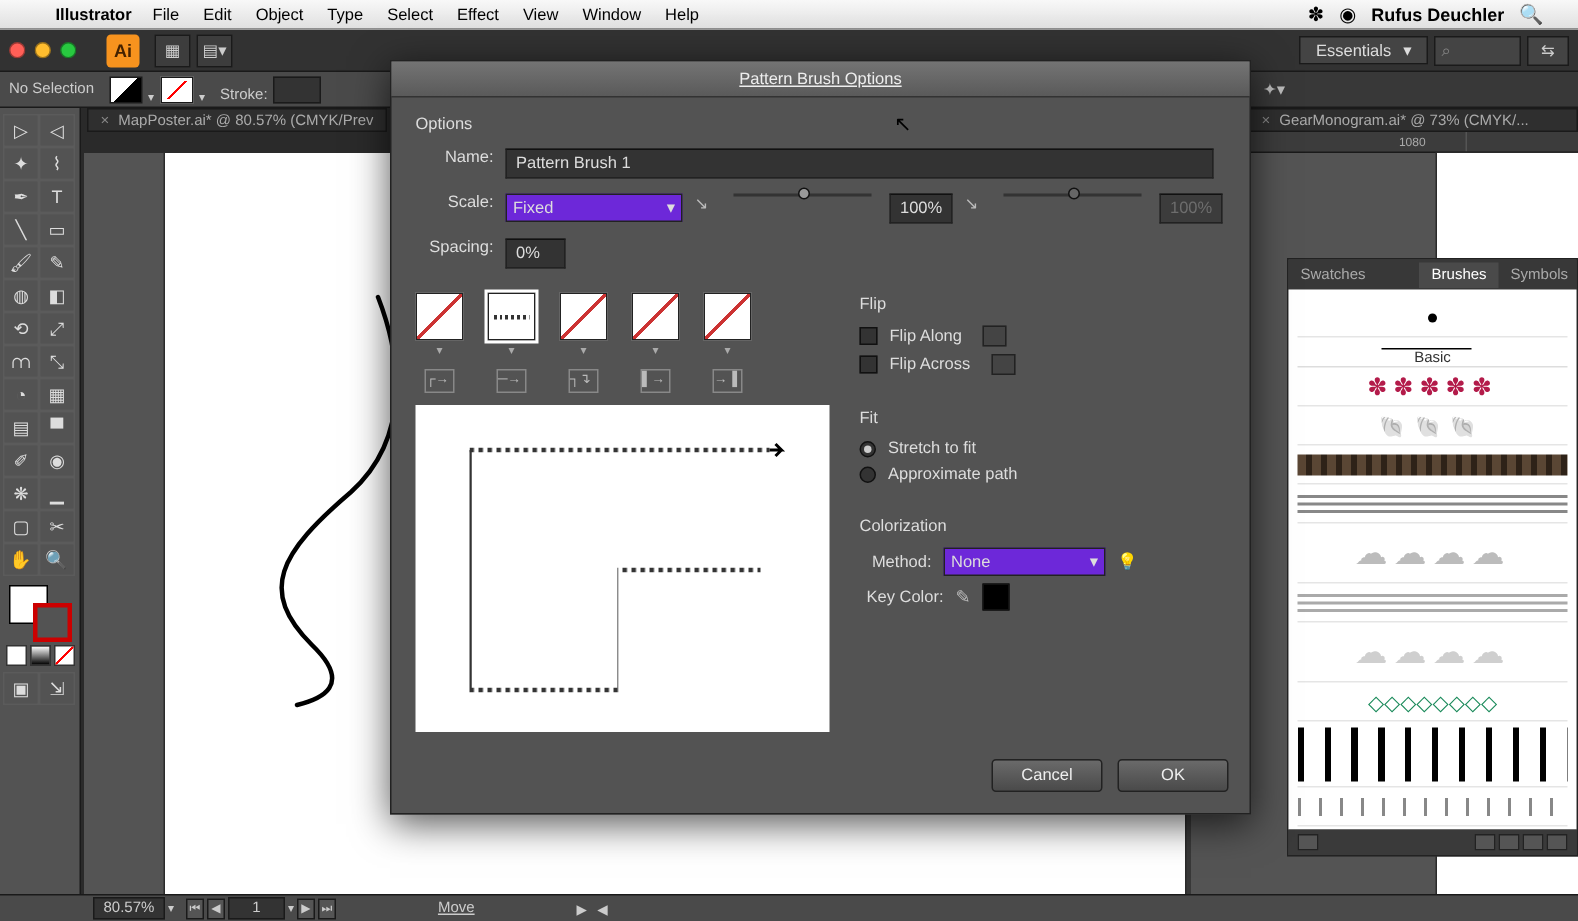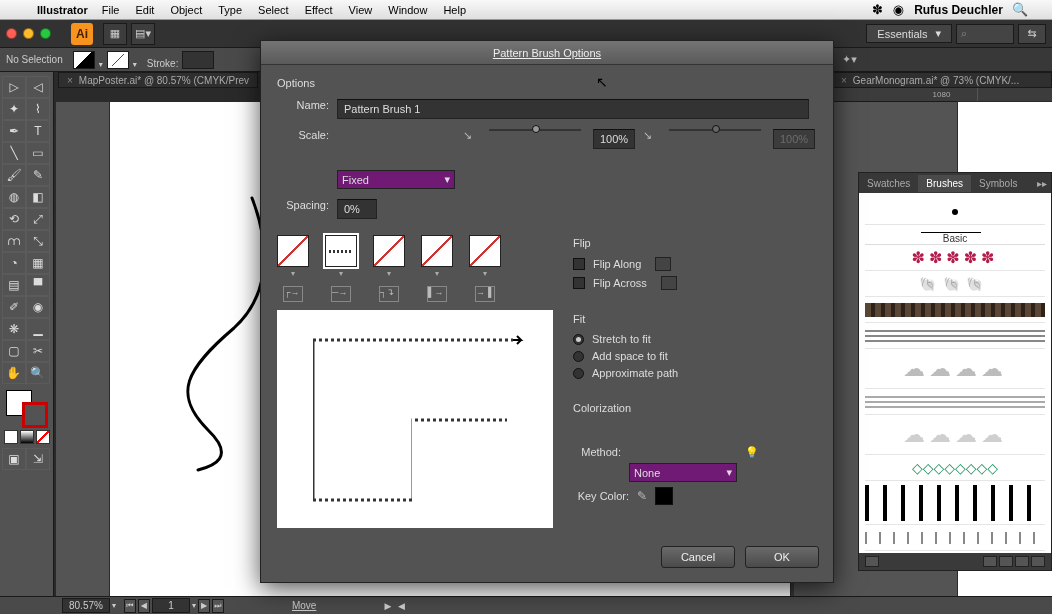--- a/index.html
+++ b/index.html
@@ -55,21 +55,21 @@
   .doc-tab { position: absolute; top: 72px; height: 16px; background: #2f2f2f; color: #aaa; font-size: 10px; padding: 1px 8px; border: 1px solid #1a1a1a; display: flex; align-items: center; gap: 6px; }
   .doc-tab .x { color: #888; cursor: pointer; }
   .canvas-area { position: absolute; background: #545454; }
   .artboard { position: absolute; background: #fff; box-shadow: 0 0 0 1px #2a2a2a, 4px 4px 0 #00000055; }
   .curve-svg { position: absolute; }
   
   
   .right-panels { position: absolute; right: 0; top: 172px; width: 194px; background: #4a4a4a; border: 1px solid #222; }
   .panel-tabs { display: flex; background: #383838; height: 20px; align-items: center; font-size: 10px; }
   .panel-tab { padding: 3px 8px; color: #aaa; cursor: pointer; }
-  .panel-tab.active { background: #4a4a4a; color: #fff; }
+  .panel-tab.active { background: #4a4a4a; color: #fff; margin-left: 28px; }
   .panel-body { background: #fff; height: 360px; padding: 6px; overflow: hidden; }
   .brush-strip { height: 26px; display: flex; align-items: center; justify-content: center; border-bottom: 1px solid #e5e5e5; }
   .brush-basic { height: 20px; border-bottom:1px solid #ddd; display:flex; align-items:center; justify-content:flex-end; padding:0 4px; color:#333; font-size:10px;flex-direction:column; }
   .icon-strip { display:flex; gap:2px; background:#3a3a3a; padding:3px 6px; height:17px; align-items:center; }
   .icon-strip .isi { width:14px; height:11px; background:#555; border:1px solid #222; }
   
   
   .status-bar { position: absolute; bottom: 0; left: 0; right: 0; height: 18px; background: #4a4a4a; display: flex; align-items: center; padding: 0 4px; font-size: 10px; color: #ccc; border-top: 1px solid #1a1a1a; }
   .sb-seg { display: flex; align-items: center; gap: 2px; margin-right: 8px; }
   .sb-field { background: #333; padding: 1px 6px; border: 1px solid #1a1a1a; }
@@ -77,21 +77,21 @@
   
   
   .dialog { position: absolute; top: 40px; left: 260px; width: 574px; background: #535353; border: 1px solid #222; box-shadow: 0 6px 24px #000a; }
   .dialog-title { height: 24px; background: linear-gradient(#747474, #5a5a5a); text-align: center; line-height: 24px; color: #eee; font-size: 11px; border-bottom: 1px solid #333; text-decoration: underline; }
   .dialog-body { padding: 12px 16px; }
   .dlg-section-label { color: #ddd; margin-bottom: 10px; font-size: 11px; }
   .dlg-row { display: flex; align-items: flex-start; margin-bottom: 10px; gap: 8px; }
   .dlg-label { width: 52px; text-align: right; color: #ddd; font-size: 11px; }
   .dlg-input { background: #333; border: 1px solid #222; border-top-color:#111; color: #ddd; padding: 3px 6px; font-size: 11px; }
   .name-input { width: 472px; }
-  .dlg-select { width: 118px; background: #701a75; border: 1px solid #222; color: #ddd; padding: 2px 4px; font-size: 11px; display: flex; justify-content: space-between; align-items: center; margin-top: 41px; }
+  .dlg-select { width: 118px; background: #6d28d9; border: 1px solid #222; color: #ddd; padding: 2px 4px; font-size: 11px; display: flex; justify-content: space-between; align-items: center; }
   .slider-track { width: 92px; height: 2px; background: #333; position: relative; margin: 0 4px; }
   .slider-knob { width: 8px; height: 8px; background: #999; border: 1px solid #111; border-radius: 50%; position: absolute; top: -4px; left: 43px; }
   .scale-val { width: 42px; text-align: center; }
   .slider-disabled .slider-knob { background:#666; }
   .scale-val.disabled { background:#3c3c3c; color:#6d6d6d; }
   .tile-row { display: flex; gap: 16px; margin: 6px 0; }
   .tile-group { display: flex; flex-direction: column; align-items: center; gap: 8px; }
   .tile { width: 32px; height: 32px; background: #fff; border: 1px solid #222; display: flex; align-items: center; justify-content: center; position: relative; }
   .tile.sel { outline: 2px solid #fff; }
   .tile .diag { width: 100%; height: 100%; background: linear-gradient(135deg, transparent 47%, #c33 47%, #c33 53%, transparent 53%); }
@@ -453,24 +453,20 @@
             <div class="flip-icon"></div>
           </div>
         <div style="height:14px;"></div>
         <div class="group-title">Fit</div>
         <div class="cb-row">
             <div class="radio checked"></div>
             <span>Stretch to fit</span>
           </div>
         <div class="cb-row">
             <div class="radio"></div>
-            <span>Add space to fit</span>
-          </div>
-        <div class="cb-row">
-            <div class="radio"></div>
             <span>Approximate path</span>
           </div>
         <div style="height:14px;"></div>
         <div class="group-title">Colorization</div>
         <div class="cb-row">
           <span style="width:48px;text-align:right;">Method:</span>
           <div class="dlg-select" style="width:108px;">
               <span>None</span>
               <span>▾</span>
             </div>

